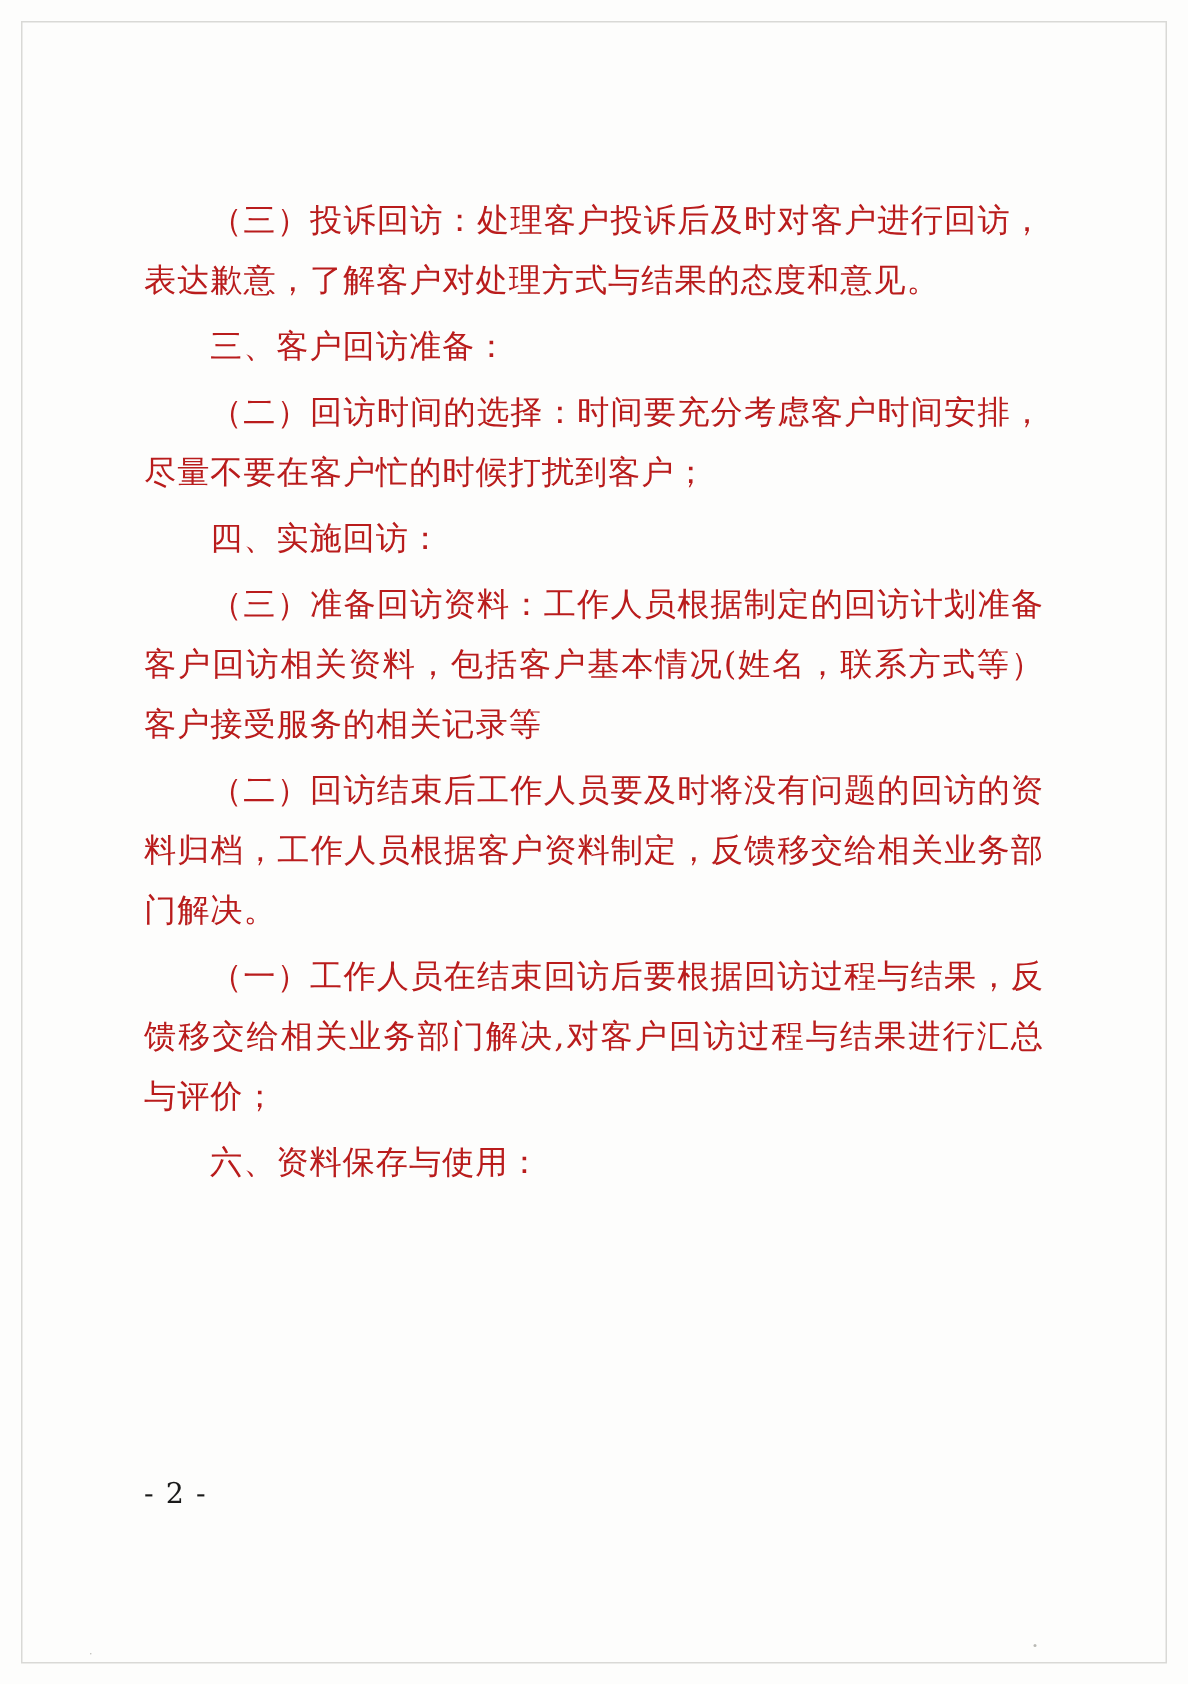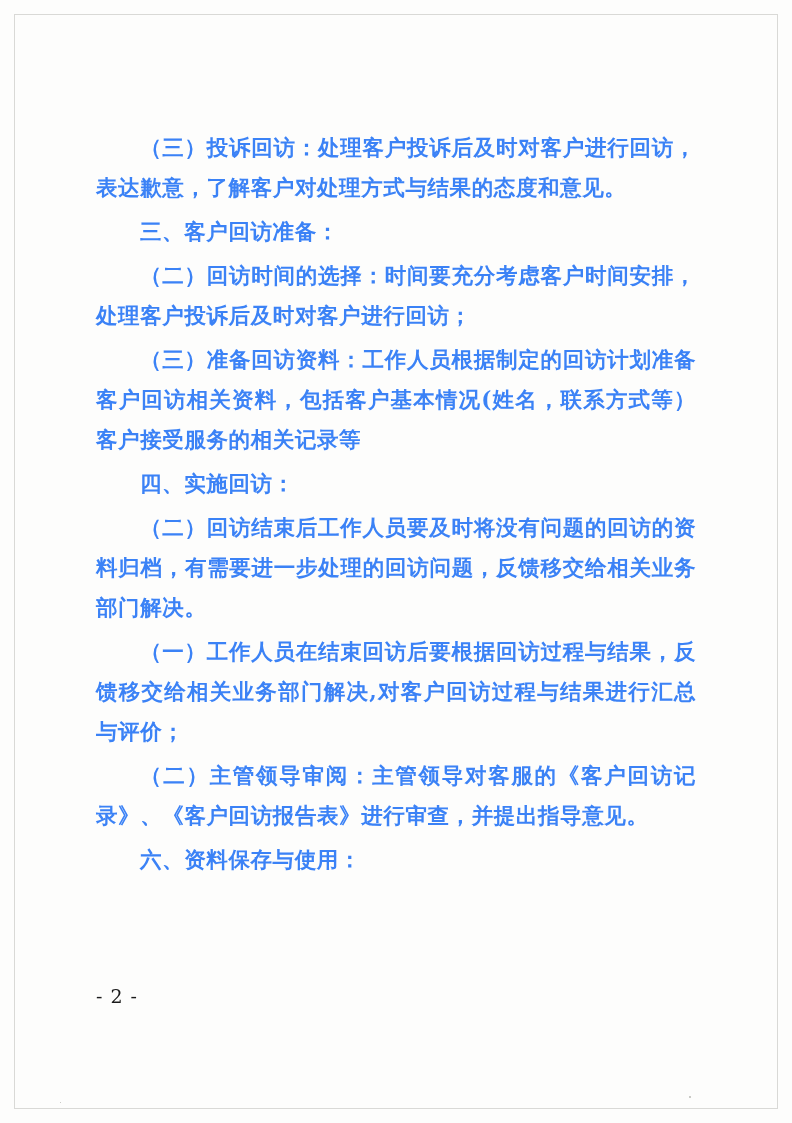--- a/index.html
+++ b/index.html
@@ -33,22 +33,22 @@
   }
   .para {
     font-size: 21.5px;
     line-height: 40px;
     letter-spacing: 0.6px;
     text-align: justify;
     text-justify: inter-ideograph;
     margin: 0 0 4px 0;
     text-indent: 0;
     word-break: break-all;
-    color: #3b82f6;
-    font-weight: 700;
+    color: #b91c1c;
+    font-weight: 400;
   }
   .para.indent {
     text-indent: 44px;
   }
   .para.indent-heading {
     text-indent: 44px;
   }
   .page-number {
     position: absolute;
     left: 96px;
@@ -70,26 +70,25 @@
 </style>
 </head>
 <body>
 
 <div class="page">
   <div class="page-border"></div>
 
   <div class="doc-body">
     <p class="para indent">（三）投诉回访：处理客户投诉后及时对客户进行回访，表达歉意，了解客户对处理方式与结果的态度和意见。</p>
     <p class="para indent-heading">三、客户回访准备：</p>
-    <p class="para indent">（二）回访时间的选择：时间要充分考虑客户时间安排，处理客户投诉后及时对客户进行回访；</p>
+    <p class="para indent">（二）回访时间的选择：时间要充分考虑客户时间安排，尽量不要在客户忙的时候打扰到客户；</p>
+    <p class="para indent-heading">四、实施回访：</p>
     <p class="para indent">（三）准备回访资料：工作人员根据制定的回访计划准备客户回访相关资料，包括客户基本情况(姓名，联系方式等）客户接受服务的相关记录等</p>
-    <p class="para indent-heading">四、实施回访：</p>
-    <p class="para indent">（二）回访结束后工作人员要及时将没有问题的回访的资料归档，有需要进一步处理的回访问题，反馈移交给相关业务部门解决。</p>
+    <p class="para indent">（二）回访结束后工作人员要及时将没有问题的回访的资料归档，工作人员根据客户资料制定，反馈移交给相关业务部门解决。</p>
     <p class="para indent">（一）工作人员在结束回访后要根据回访过程与结果，反馈移交给相关业务部门解决,对客户回访过程与结果进行汇总与评价；</p>
-    <p class="para indent">（二）主管领导审阅：主管领导对客服的《客户回访记录》、《客户回访报告表》进行审查，并提出指导意见。</p>
     <p class="para indent-heading">六、资料保存与使用：</p>
   </div>
 
   <div class="page-number">- 2 -</div>
 
   <div class="speck s1"></div>
   <div class="speck s2"></div>
 </div>
 
 </body></html>

